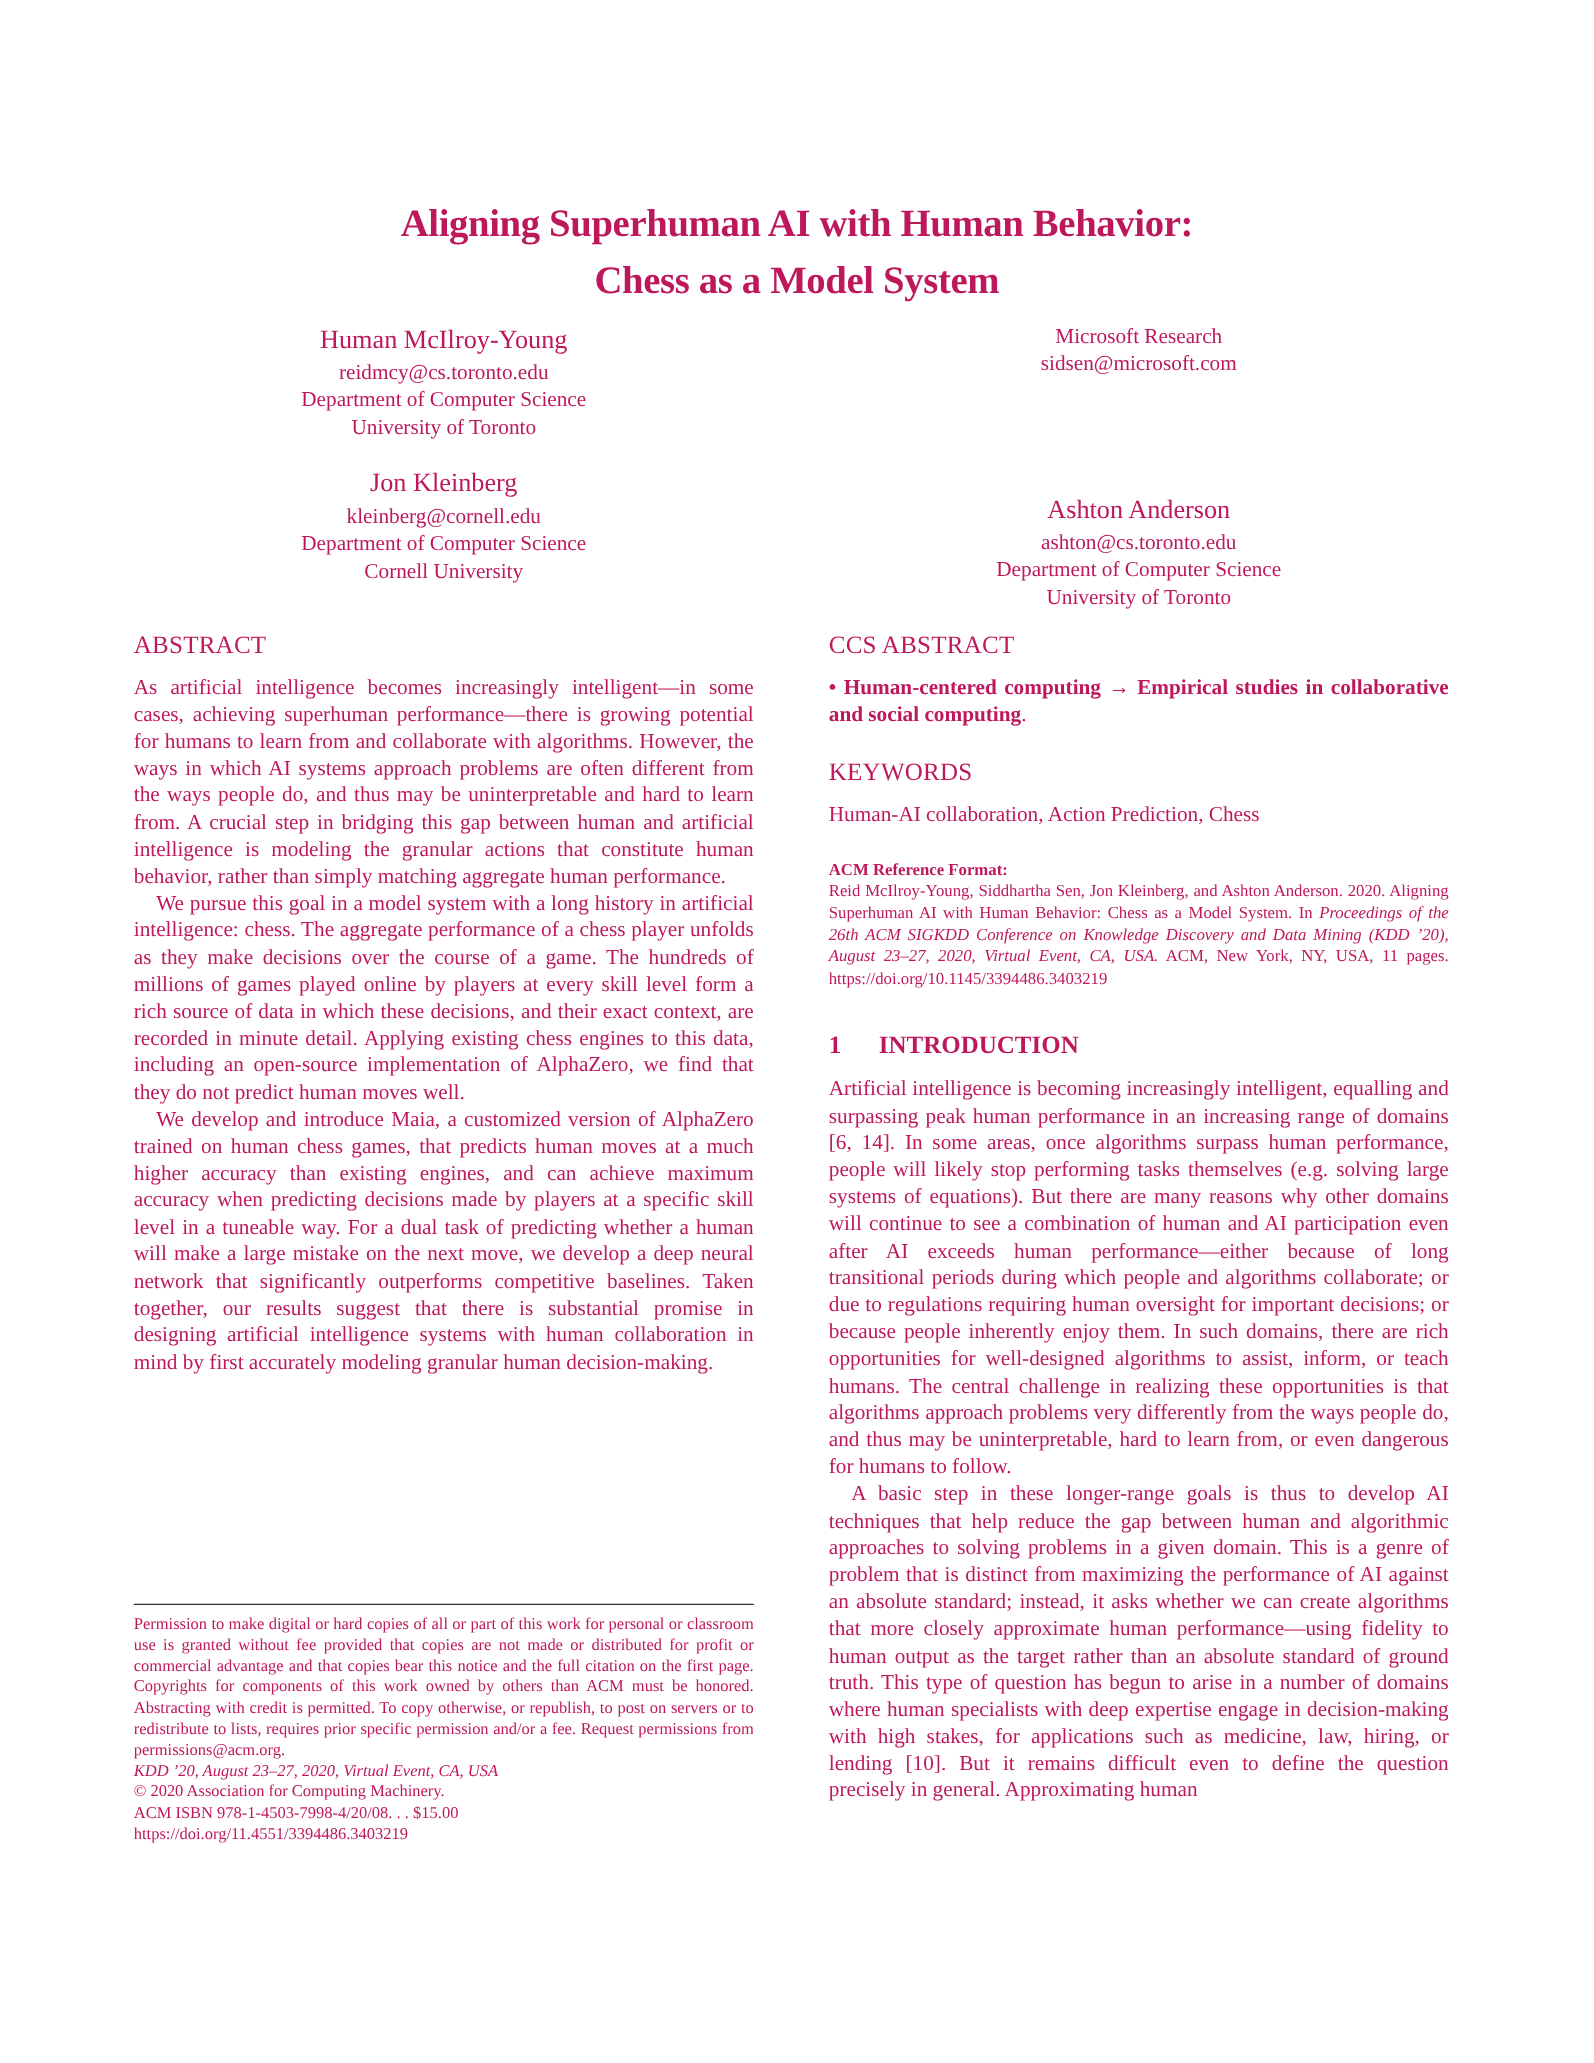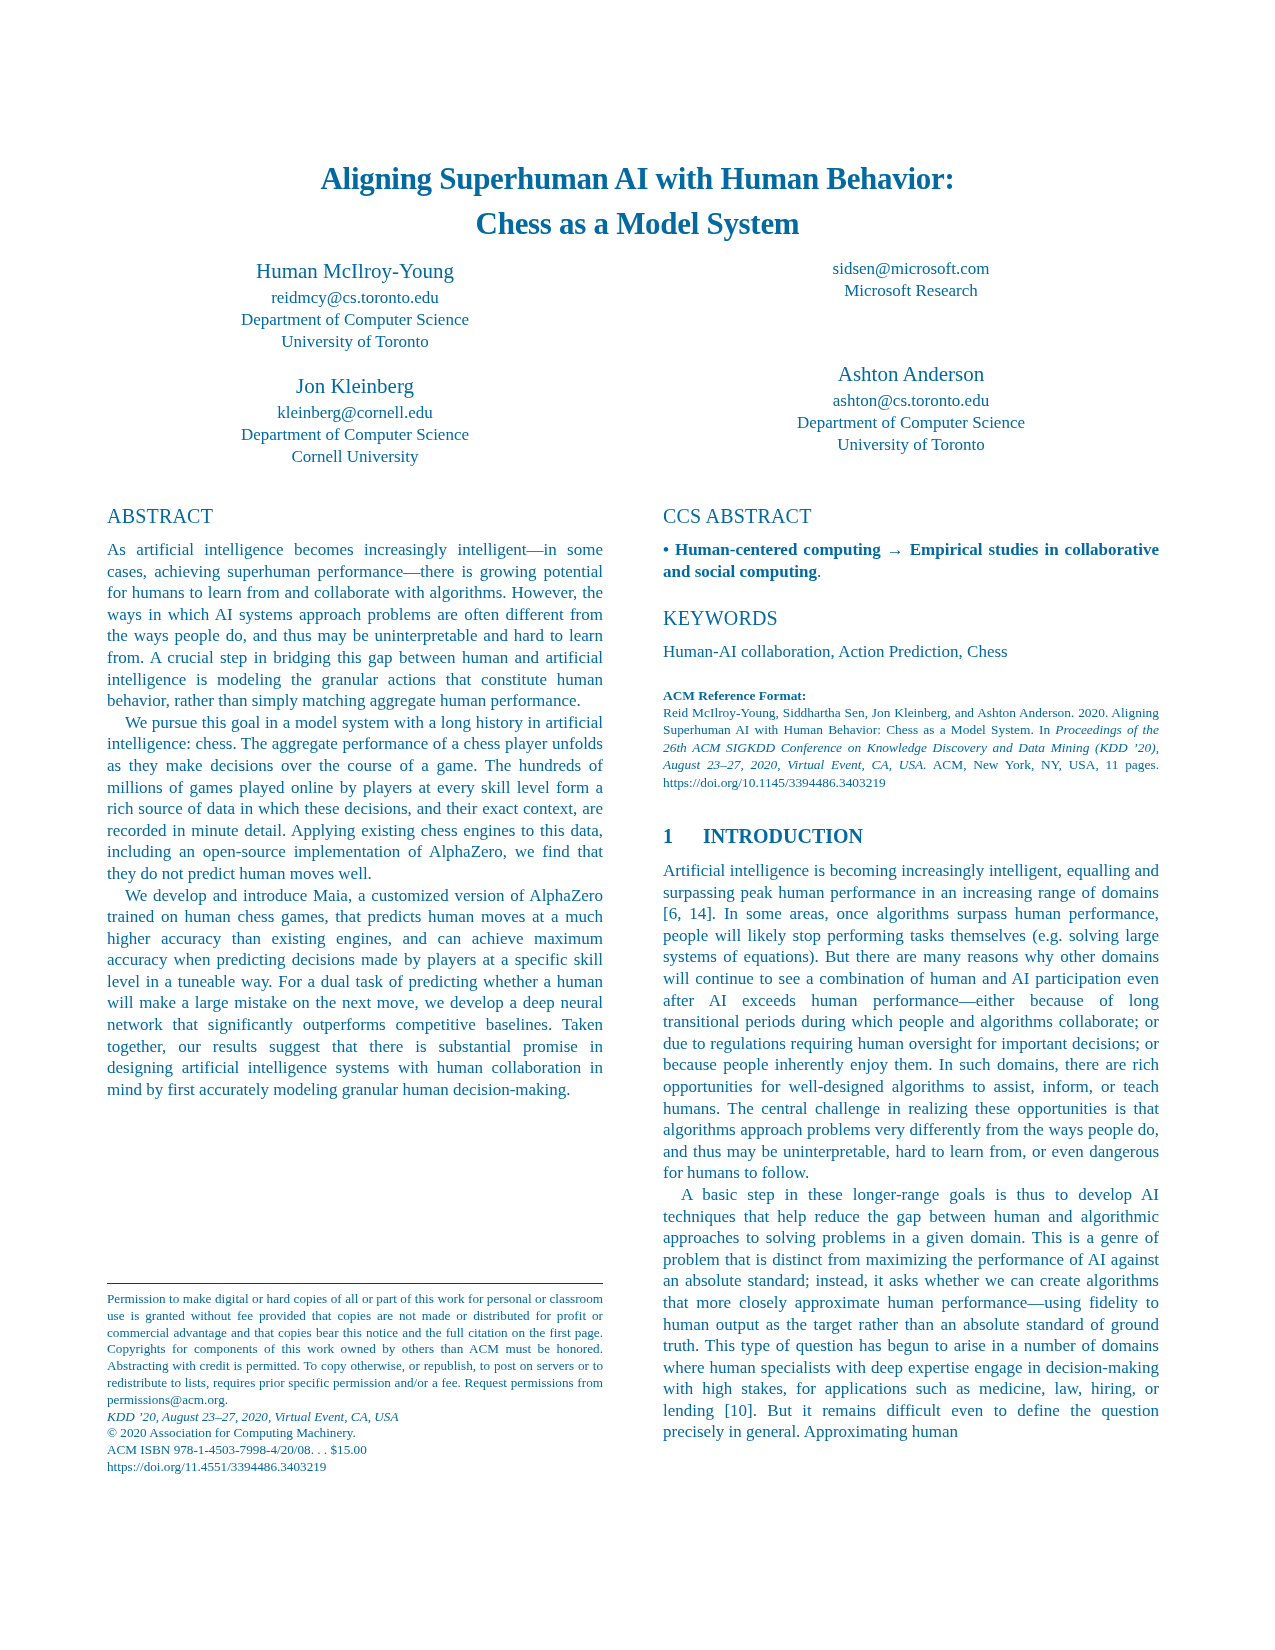--- a/index.html
+++ b/index.html
@@ -3,41 +3,41 @@
 <meta charset="utf-8">
 <style>
   html, body { margin: 0; padding: 0; background: #e8e8e8; }
   .page {
     position: relative;
     width: 1275px;
     height: 1650px;
     margin: 0 auto;
     background: #ffffff;
     font-family: "Liberation Serif", "DejaVu Serif", serif;
-    color: #0369a1;
+    color: #be185d;
     overflow: hidden;
   }
   
   .paper-title {
     position: absolute;
     top: 156px;
     left: 0;
     width: 100%;
     text-align: center;
     font-weight: bold;
     font-size: 31px;
     line-height: 45px;
     letter-spacing: -0.3px;
   }
   
   .author-block { position: absolute; width: 496px; text-align: center; }
   .author-pos-1 { left: 107px; top: 258px; }
   .author-pos-2 { left: 663px; top: 258px; }
   .author-pos-3 { left: 107px; top: 373px; }
-  .author-pos-4 { left: 663px; top: 361px; }
+  .author-pos-4 { left: 663px; top: 394px; }
   .author-name { font-size: 21px; line-height: 27px; margin-bottom: 2px; }
   .author-line { font-size: 17px; line-height: 22px; }
   
   .col { position: absolute; width: 496px; top: 505px; }
   .col-left  { left: 107px; }
   .col-right { left: 663px; }
   .section-heading {
     font-size: 20px;
     font-weight: normal;
     margin: 0 0 11px 0;
@@ -90,22 +90,22 @@
   </div>
 
   <div class="author-block author-pos-1">
     <div class="author-name">Human McIlroy-Young</div>
     <div class="author-line">reidmcy@cs.toronto.edu</div>
     <div class="author-line optional">Department of Computer Science</div>
     <div class="author-line optional">University of Toronto</div>
   </div>
 
   <div class="author-block author-pos-2">
+    <div class="author-line optional">Microsoft Research</div>
     <div class="author-line">sidsen@microsoft.com</div>
-    <div class="author-line optional">Microsoft Research</div>
 
   </div>
 
   <div class="author-block author-pos-3">
     <div class="author-name">Jon Kleinberg</div>
     <div class="author-line">kleinberg@cornell.edu</div>
     <div class="author-line optional">Department of Computer Science</div>
     <div class="author-line optional">Cornell University</div>
   </div>
 

